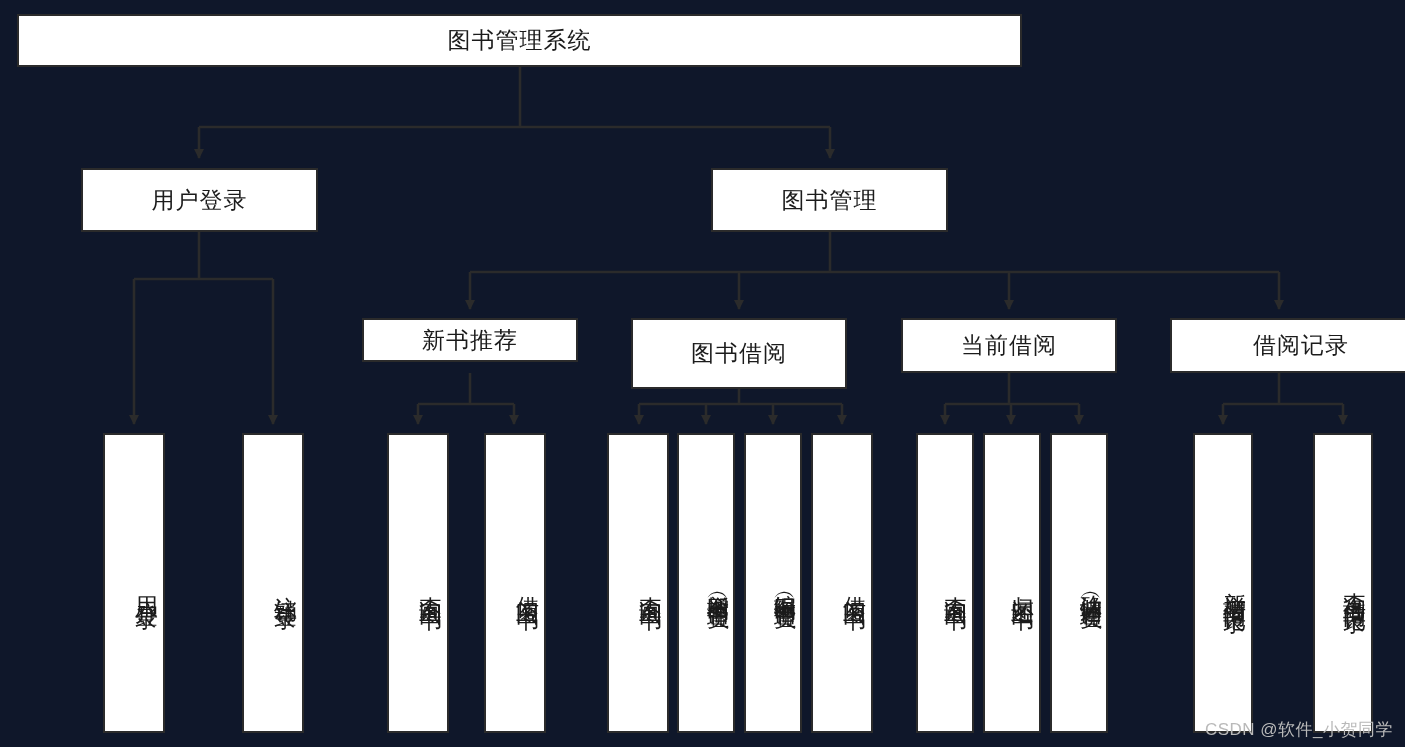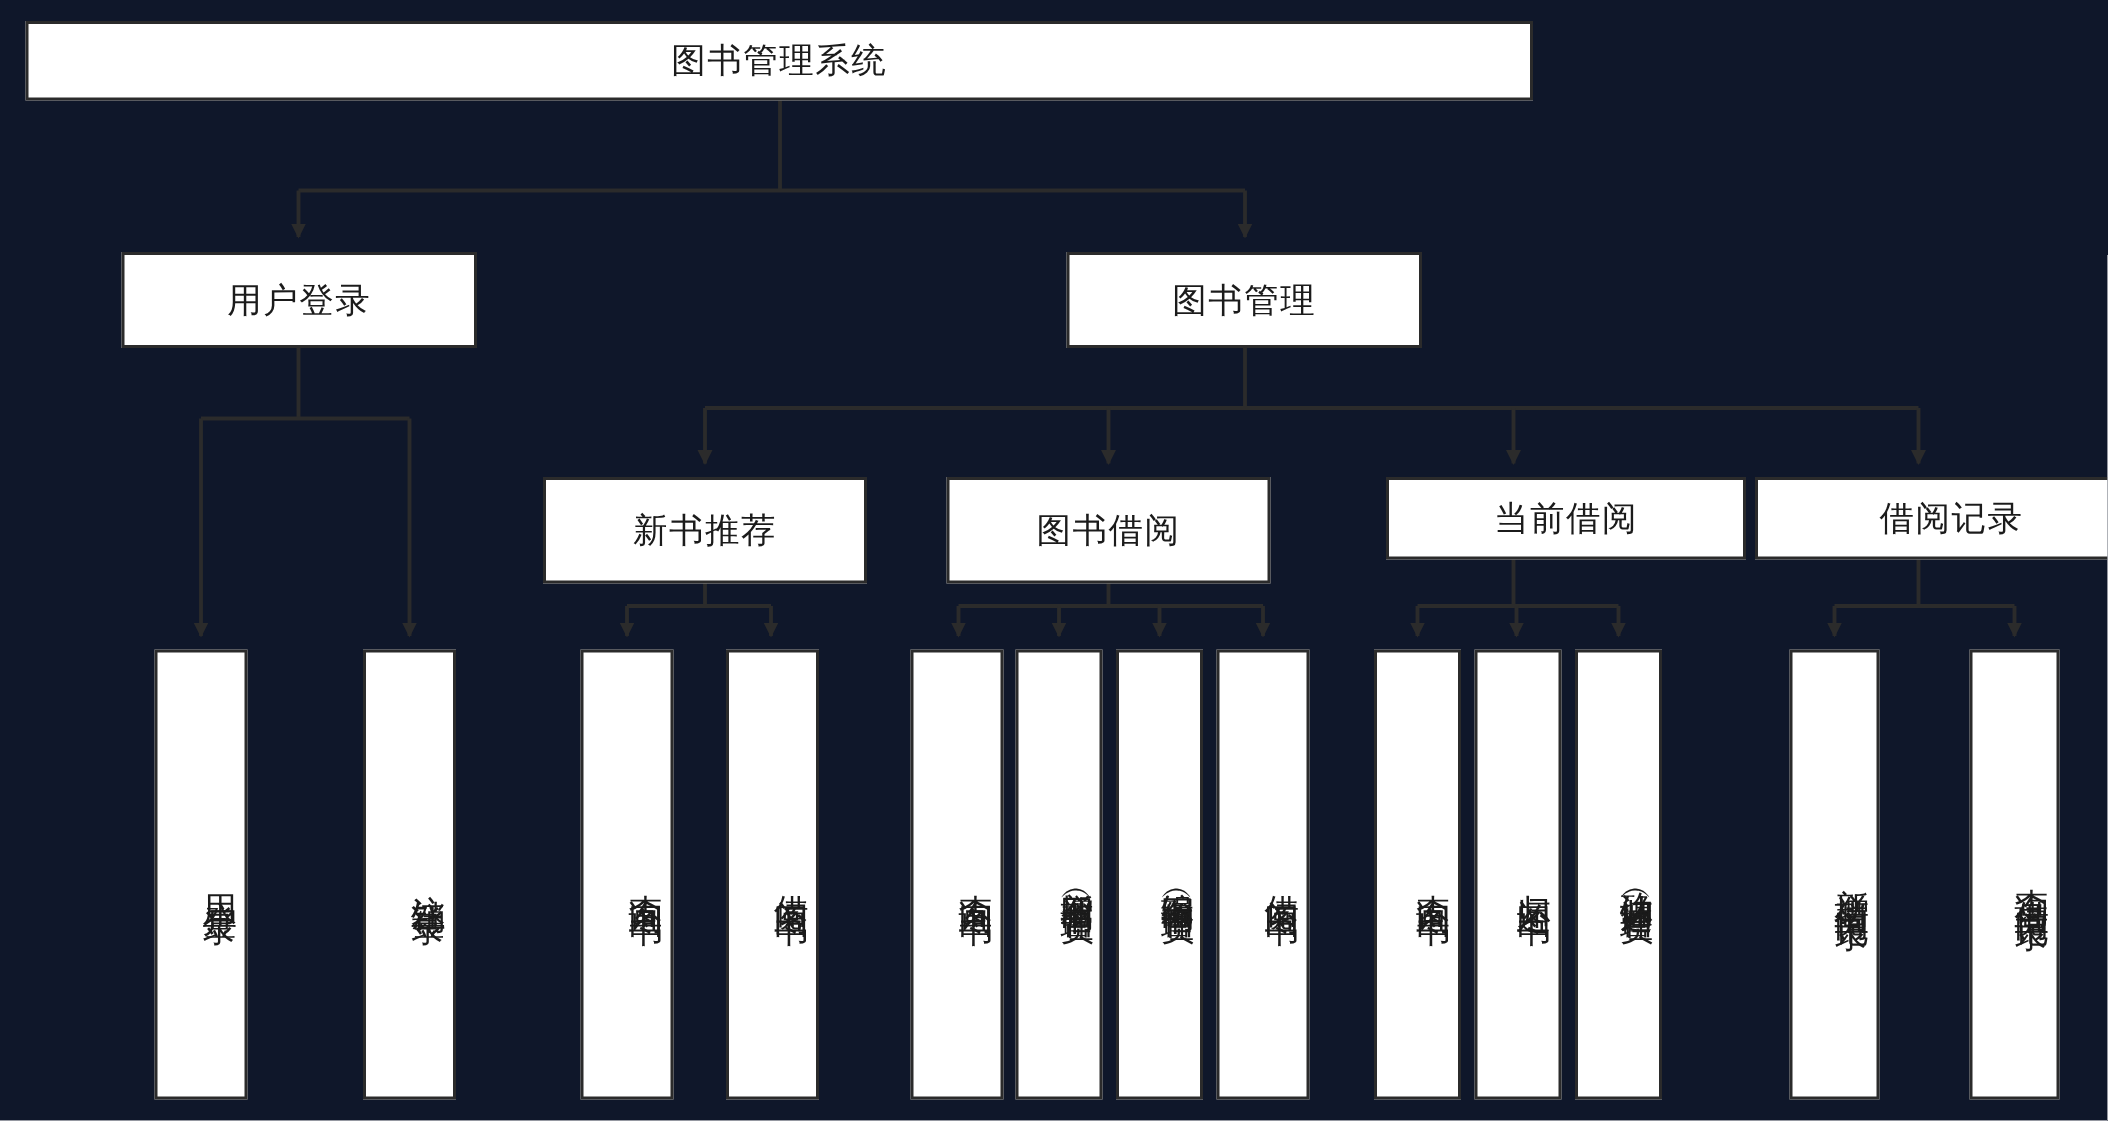--- a/index.html
+++ b/index.html
@@ -125,27 +125,27 @@
     <span class="node-label">图书管理系统</span>
   </div>
 
   <div class="node h" style="left:81px; top:168px; width:237px; height:64px;">
     <span class="node-label">用户登录</span>
   </div>
   <div class="node h" style="left:711px; top:168px; width:237px; height:64px;text-align:right;">
     <span class="node-label">图书管理</span>
   </div>
 
-  <div class="node h" style="left:362px; top:318px; width:216px; height:71px;font-family:Liberation Mono, monospace;">
+  <div class="node h" style="left:362px; top:318px; width:216px; height:44px;font-family:Liberation Mono, monospace;">
     <span class="node-label">新书推荐</span>
   </div>
   <div class="node h" style="left:631px; top:318px; width:216px; height:71px;">
     <span class="node-label">图书借阅</span>
   </div>
-  <div class="node h" style="left:924px; top:318px; width:240px; height:55px;">
+  <div class="node h" style="left:901px; top:318px; width:216px; height:55px;">
     <span class="node-label">当前借阅</span>
   </div>
   <div class="node h" style="left:1170px; top:318px; width:262px; height:55px;">
     <span class="node-label">借阅记录</span>
   </div>
 
   <div class="node v" style="left:103px; top:433px; width:62px; height:300px; justify-content:center;">
     <span class="node-label">用户登录</span>
   </div>
   <div class="node v" style="left:242px; top:433px; width:62px; height:300px; justify-content:center;">
@@ -182,14 +182,15 @@
     <span class="node-label">确认归还（管理员）</span>
   </div>
 
   <div class="node v" style="left:1193px; top:433px; width:60px; height:300px; justify-content:center;">
     <span class="node-label">新增借阅记录</span>
   </div>
   <div class="node v" style="left:1313px; top:433px; width:60px; height:300px; justify-content:center;">
     <span class="node-label">查询借阅记录</span>
   </div>
 
+  <div class="watermark">CSDN @软件_小贺同学</div>
 
 </div>
 
 </body></html>

